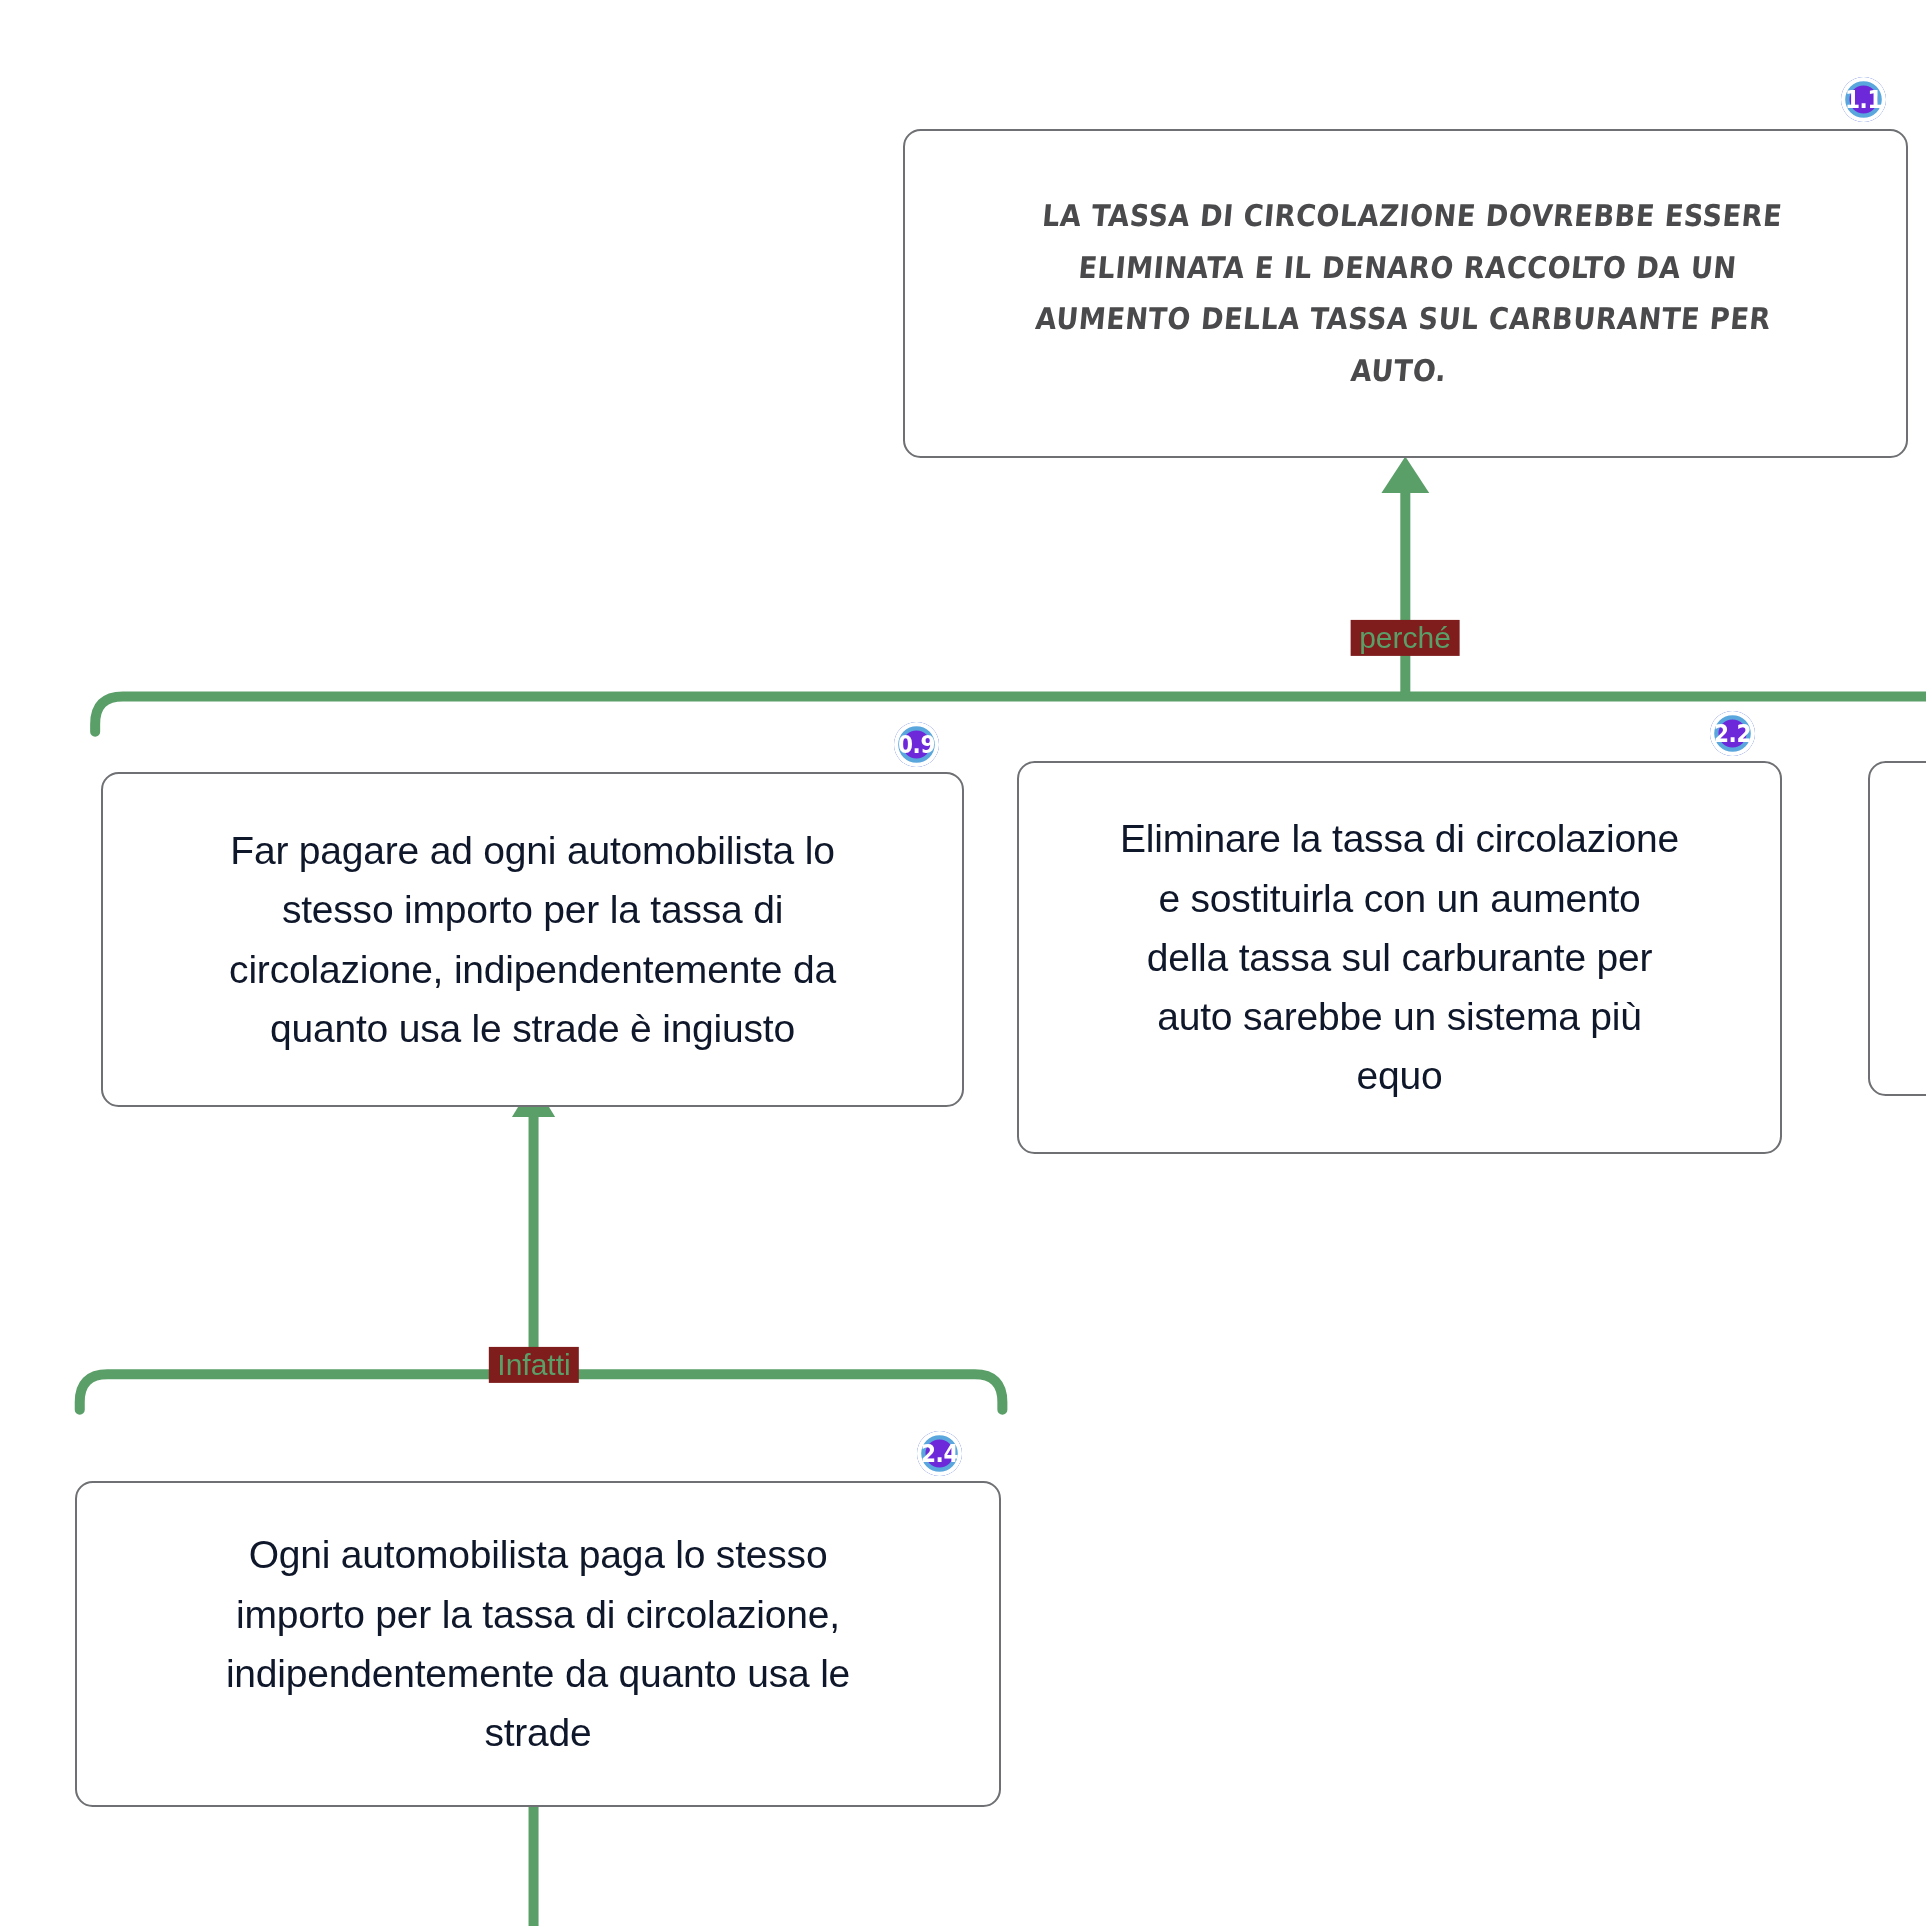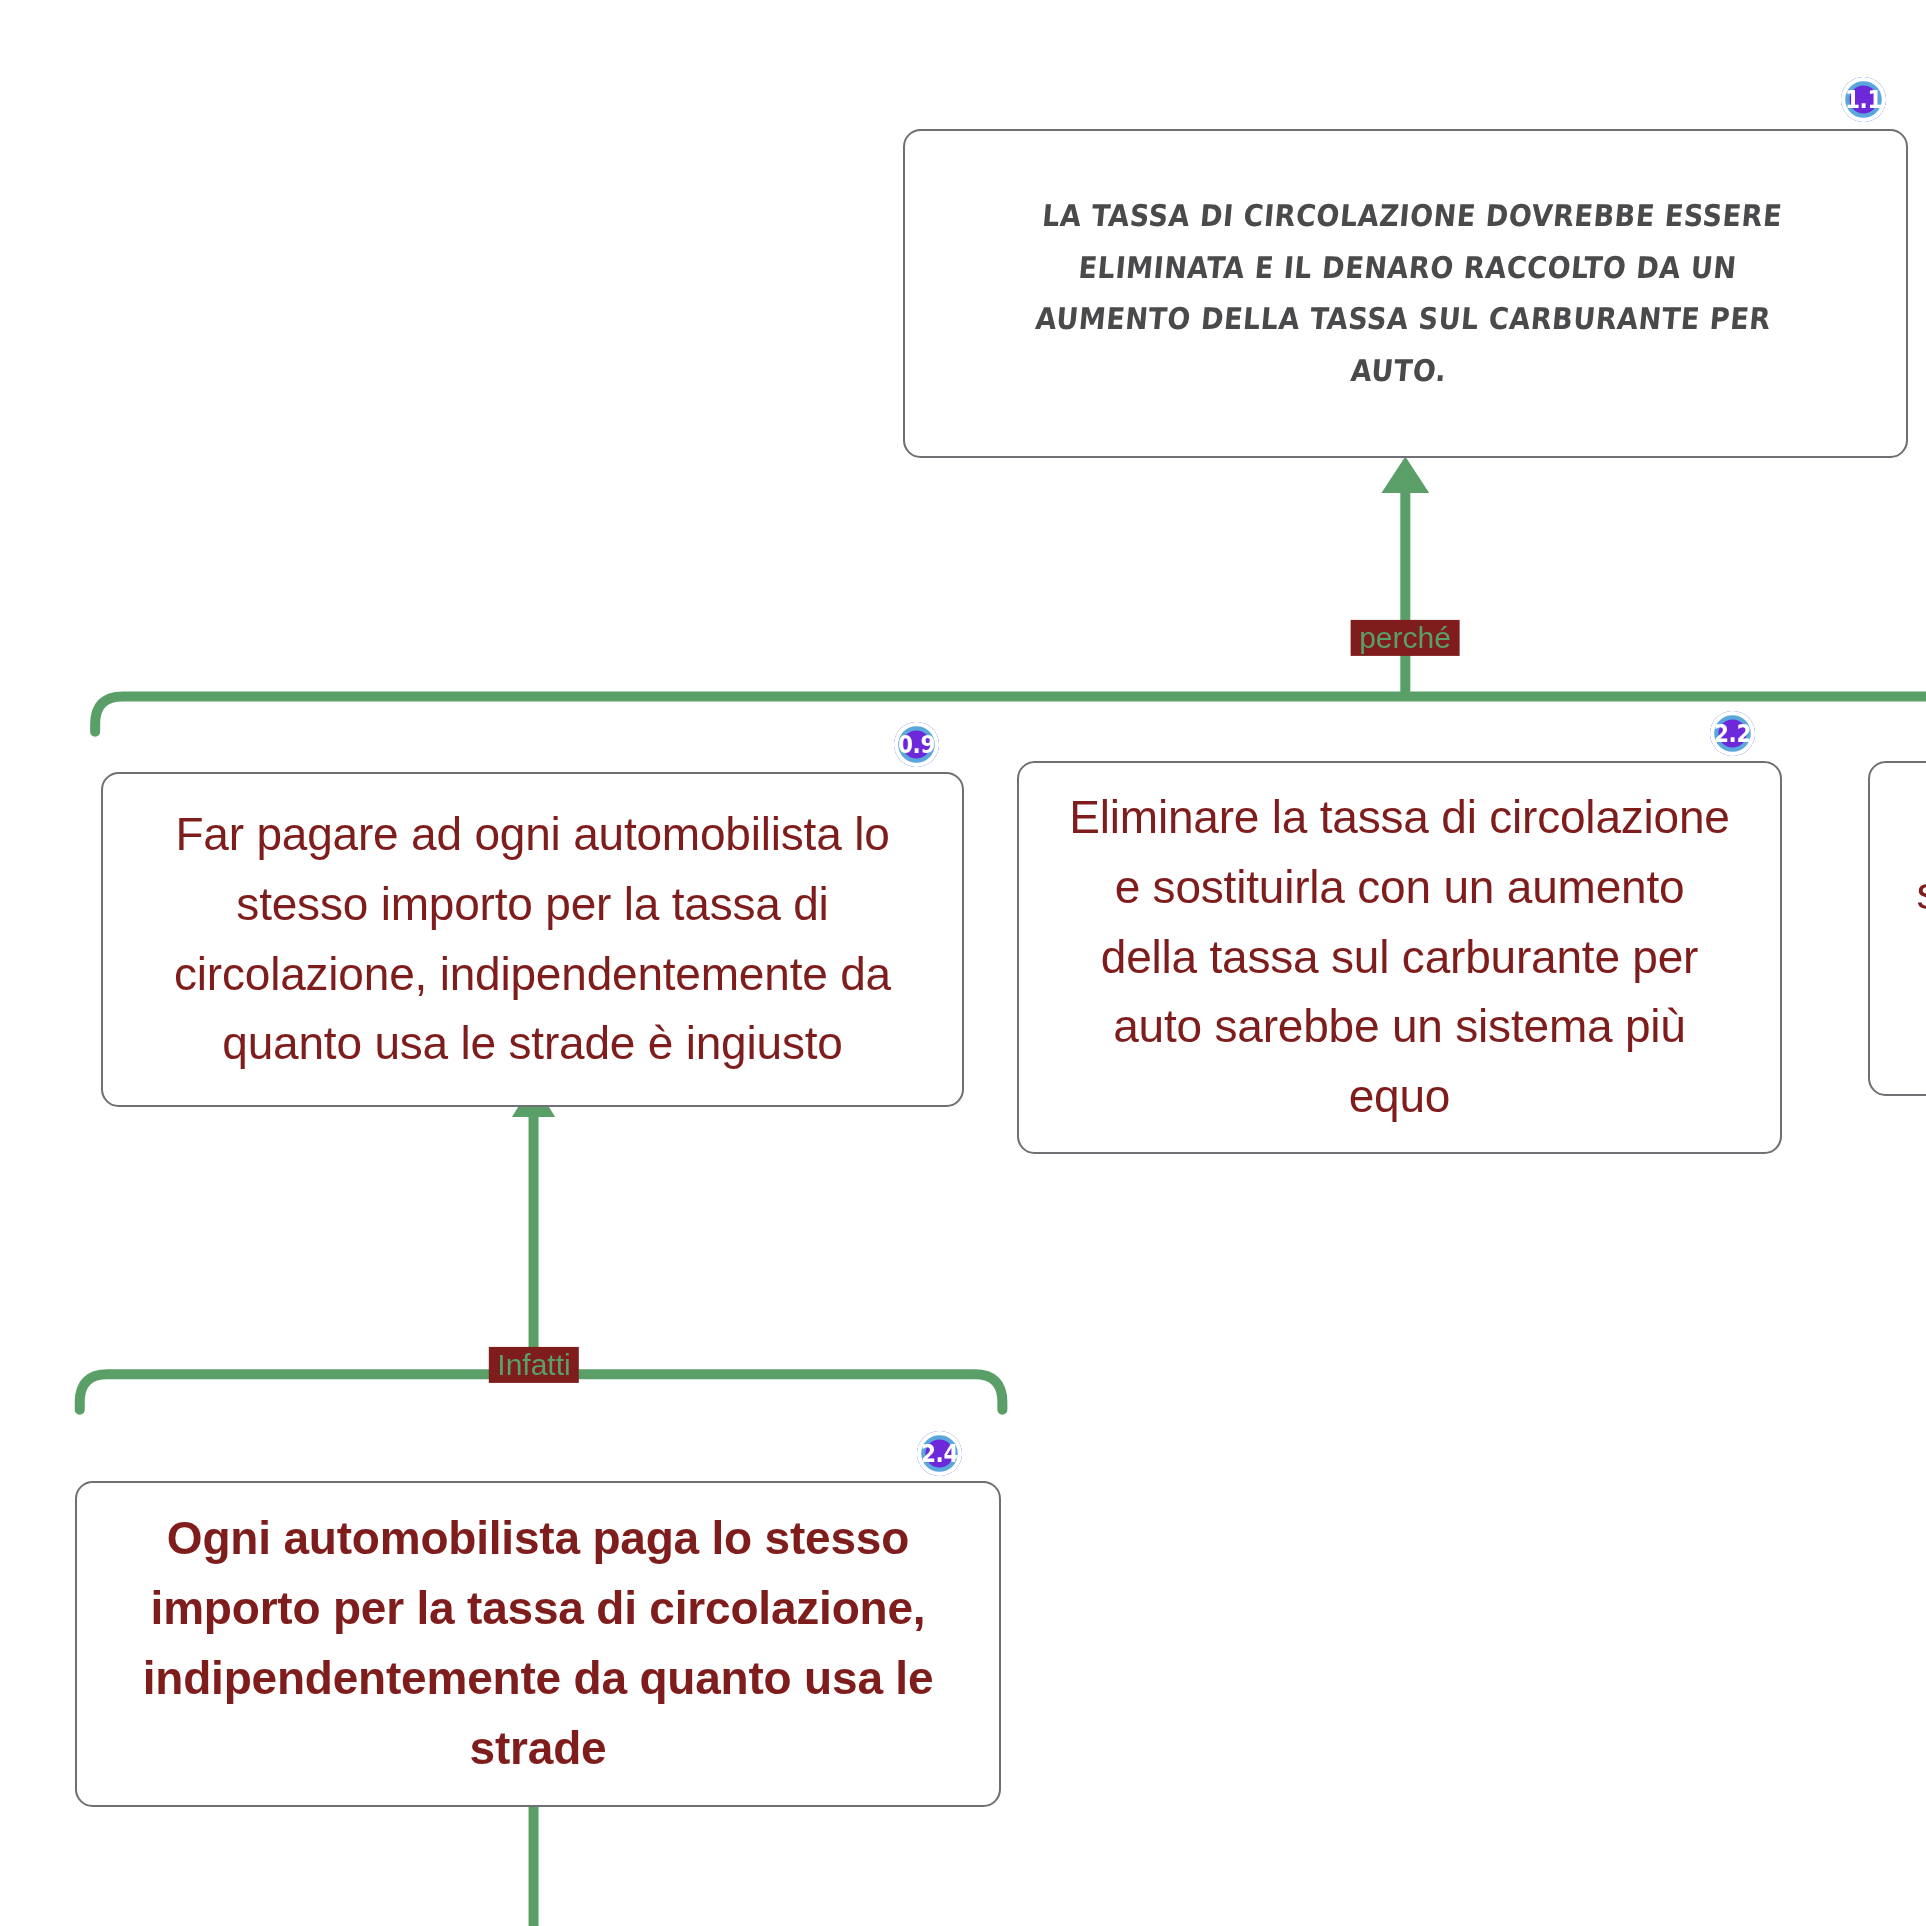--- a/index.html
+++ b/index.html
@@ -36,24 +36,24 @@
     border: 2.7px solid #6e7073;
     border-radius: 17.7px;
     display: flex;
     align-items: center;
     justify-content: center;
   }
   .node-text {
     display: block;
     width: 100%;
     text-align: center;
-    color: #7f1d1d;
+    color: #0f172a;
     font-family: "Liberation Sans Narrow", "Liberation Sans", sans-serif;
     font-stretch: condensed;
-    font-size: 46px;
+    font-size: 39px;
     line-height: 1.52;
     letter-spacing: -0.2px;
     white-space: pre-line;
     padding: 0 17px;
     box-sizing: border-box;
   }
   
   .node.root .node-text {
     font-family: "DejaVu Sans Condensed", "DejaVu Sans", sans-serif;
     font-weight: 700;
@@ -158,21 +158,21 @@
   </div>
   <div class="badge" style="left:1710px; top:711px;">2.2</div>
 
   <div class="node" style="left:1868px; top:761px; width:859px; height:335px;">
     <span class="node-text">Eliminare la tassa di circolazione e
 sostituirla con un aumento della tassa
 sul carburante per auto potrebbe
 anche portare più entrate</span>
   </div>
 
-  <div class="node" style="left:75px; top:1481px; width:926px; height:326px;font-weight:bold;">
+  <div class="node" style="left:75px; top:1481px; width:926px; height:326px;">
     <span class="node-text">Ogni automobilista paga lo stesso
 importo per la tassa di circolazione,
 indipendentemente da quanto usa le
 strade</span>
   </div>
   <div class="badge" style="left:917px; top:1431px;">2.4</div>
 
   <div class="conn-label" style="left:1405px; top:638px;">perché</div>
 
   <div class="conn-label" style="left:534px; top:1365px;">Infatti</div>

